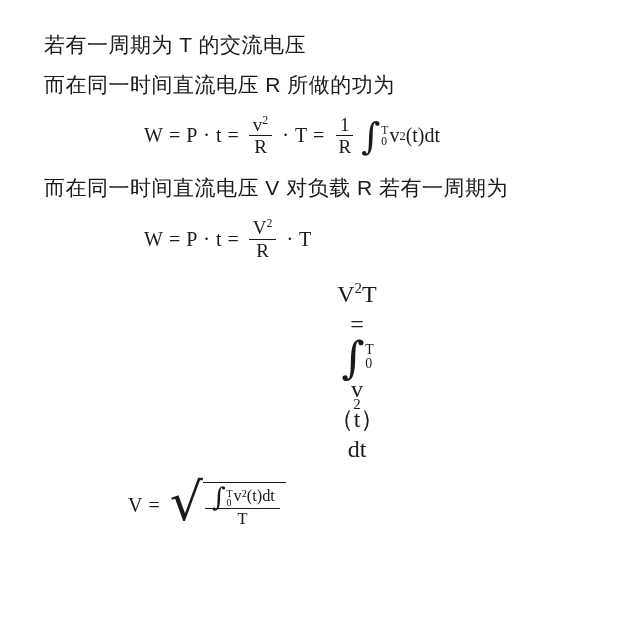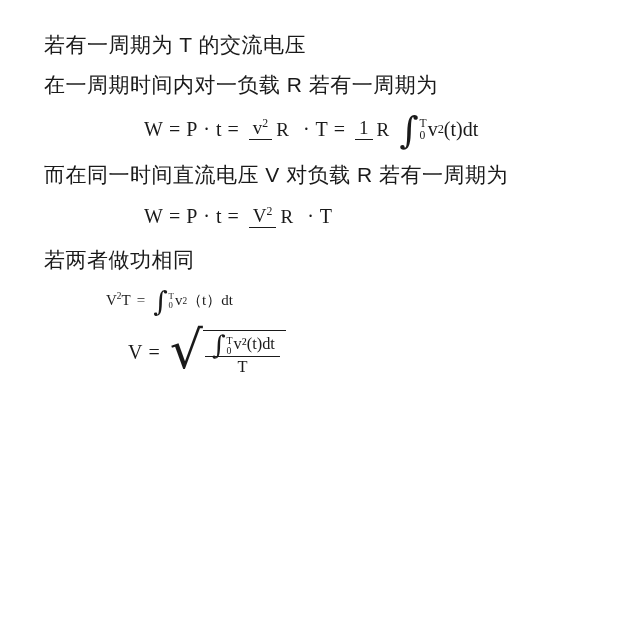--- a/index.html
+++ b/index.html
@@ -44,21 +44,21 @@
   }
   .f-indent-1 { padding-left: 38px; }
   .f-indent-2 { padding-left: 100px; }
 
   .op { margin: 0 6px; }
   .var { font-style: normal; }
 
   
   .frac {
     display: inline-flex;
-    flex-direction: row;
+    flex-direction: column;
     align-items: center;
     vertical-align: middle;
     margin: 0 4px;
     font-size: 0.95em;
     line-height: 1.05;
   }
   .frac .num {
     padding: 0 4px 1px 4px;
     border-bottom: 1.3px solid #1a1a1a;
   }
@@ -131,21 +131,21 @@
   .small-int .sym { font-size: 1.6em; }
   .small-int .lims { height: 1.6em; font-size: 0.6em; }
 </style>
 </head>
 <body>
 
 <div class="page">
 
   <div class="line text-line">若有一周期为 T 的交流电压</div>
 
-  <div class="line text-line">在一周期时间内对一负载 R 若有一周期为</div>
+  <div class="line text-line">而在同一时间直流电压 R 所做的功为</div>
 
   <div class="line formula f-indent-2">
     <span class="var">W</span>
     <span class="op">=</span>
     <span class="var">P</span>
     <span class="op">·</span>
     <span class="var">t</span>
     <span class="op">=</span>
     <span class="frac">
       <span class="num"><span>v</span><sup class="sq">2</sup></span>
@@ -180,23 +180,22 @@
     <span class="var">t</span>
     <span class="op">=</span>
     <span class="frac">
       <span class="num"><span>V</span><sup class="sq">2</sup></span>
       <span class="den">R</span>
     </span>
     <span class="op">·</span>
     <span class="var">T</span>
   </div>
 
-  <div class="line text-line">若两者做功相同</div>
-
-  <div class="line formula f-indent-1" style="font-size:15px; padding-left:62px;">
+
+  <div class="line formula f-indent-1" style="font-size:24px; padding-left:62px;flex-direction:column;">
     <span class="var"><span>V</span><sup class="sq">2</sup><span>T</span></span>
     <span class="op">=</span>
     <span class="intg">
       <span class="sym">∫</span>
       <span class="lims">
         <span class="up">T</span>
         <span class="lo">0</span>
       </span>
     </span>
     <span class="var">v</span>

